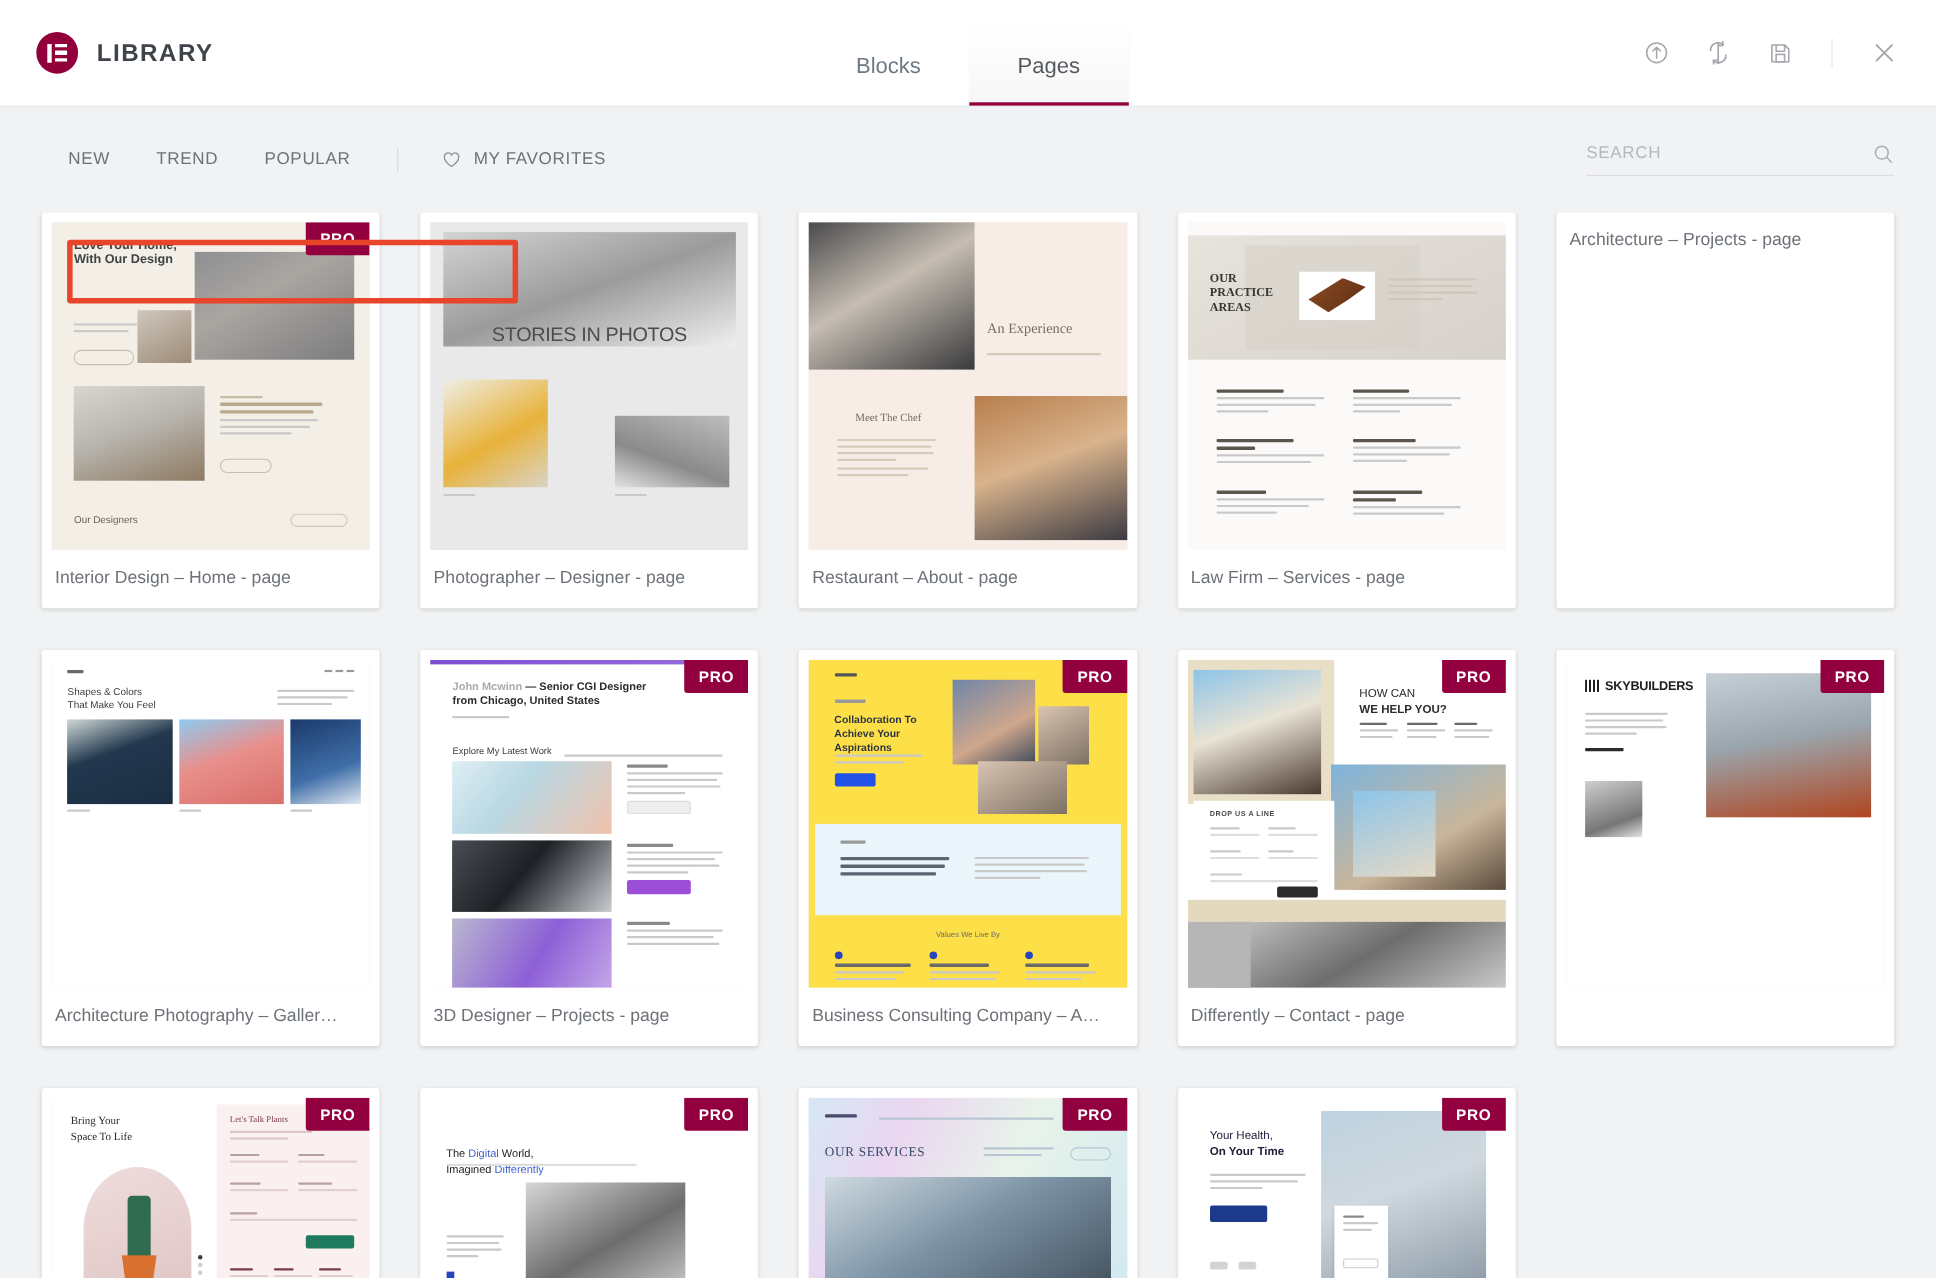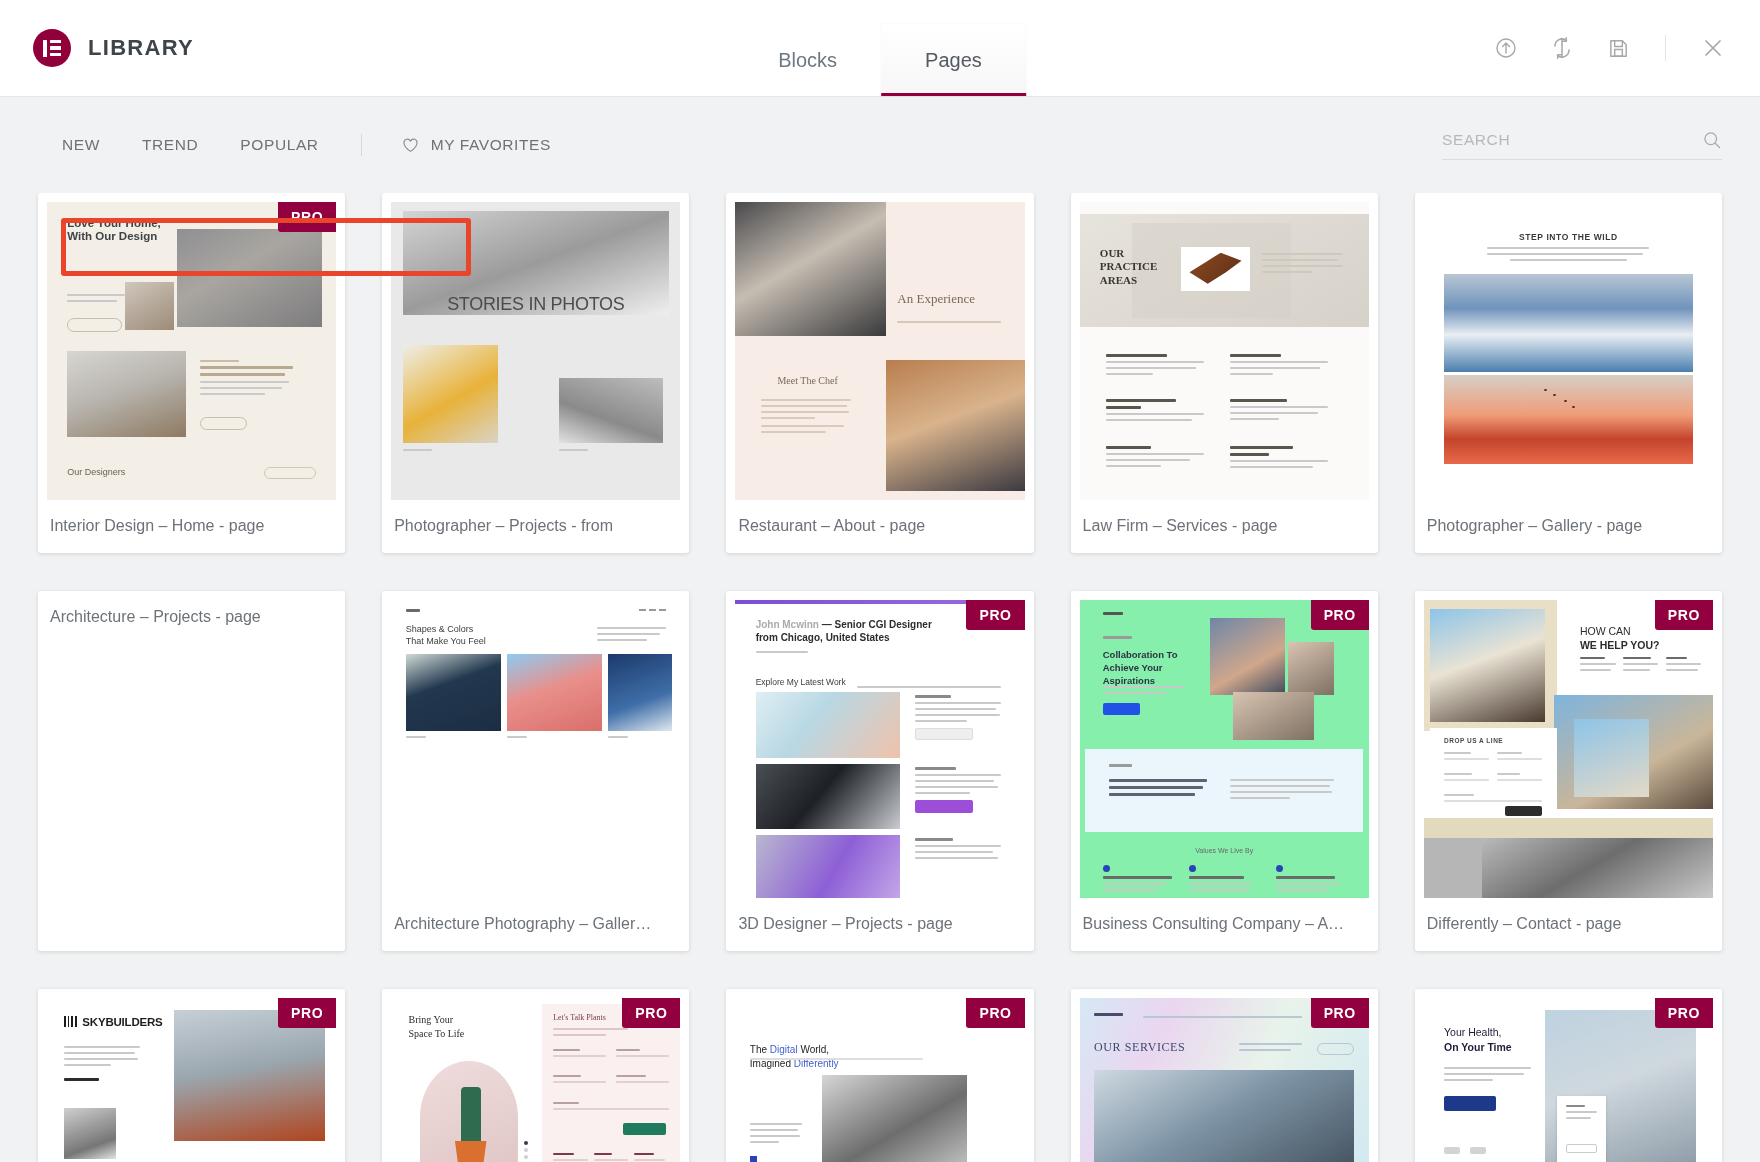--- a/index.html
+++ b/index.html
@@ -174,21 +174,21 @@
   .c4 { background: #fbfaf8; }
   
   .c5 { background: #ffffff; }
   
   .c6 { background: #f4f3f0; }
   
   .c7 { background: #ffffff; }
   
   .c8 { background: #ffffff; }
   
-  .c9 { background: #86efac; }
+  .c9 { background: #fde047; }
   
   .c10 { background: #ffffff; }
   
   .c11 { background: #ffffff; }
   
   .c12 { background: #ffffff; }
   
   .c13 { background: #ffffff; }
   
   .c14 { background: #ffffff; }
@@ -348,21 +348,21 @@
         <div class="thumb">
           <div class="thumb-inner c2">
             <div class="ph gr-bw1" style="left:4%;top:3%;width:92%;height:35%;"></div>
             <div class="t-head" style="left:4%;top:31%;width:92%;text-align:center;font-size:18px;font-weight:normal;color:#4c4c4c;letter-spacing:-.3px;">STORIES IN PHOTOS</div>
             <div class="ph gr-lemon" style="left:4%;top:48%;width:33%;height:33%;"></div>
             <div class="ph gr-bw2" style="left:58%;top:59%;width:36%;height:22%;"></div>
             <span class="ln" style="position:absolute;left:4%;top:83%;width:10%;"></span>
             <span class="ln" style="position:absolute;left:58%;top:83%;width:10%;"></span>
           </div>
         </div>
-        <div class="card-title">Photographer – Projects - from</div>
+        <div class="card-title">Photographer – Designer - page</div>
       </div>
 
       <div class="card">
         <div class="thumb">
           <div class="thumb-inner c3">
             <div class="ph gr-food" style="left:0;top:0;width:52%;height:45%;"></div>
             <div class="t-head" style="left:56%;top:30%;font-size:13px;font-weight:normal;color:#7c6a58;font-family:'Liberation Serif',serif;">An Experience</div>
             <span class="ln" style="position:absolute;left:56%;top:40%;width:36%;background:#d6c8b8"></span>
             <div class="t-head" style="left:9%;top:58%;font-size:10px;font-weight:normal;color:#7c6a58;font-family:'Liberation Serif',serif;margin-left:16px;">Meet The Chef</div>
             <div style="position:absolute;left:9%;top:66%;width:31%;">
@@ -427,41 +427,20 @@
               <span class="ln" style="width:64%;height:3px;background:#5b564d"></span>
                 <span class="ln" style="width:40%;height:3px;background:#5b564d"></span>
               <span class="ln" style="width:100%;margin-top:4px"></span>
                 <span class="ln" style="width:84%"></span>
             </div>
           </div>
         </div>
         <div class="card-title">Law Firm – Services - page</div>
       </div>
 
-      <div class="card">
-        <div class="thumb">
-          <div class="thumb-inner c5">
-            <div class="t-head" style="left:0;top:10%;width:100%;text-align:center;font-size:8.5px;letter-spacing:.6px;color:#3a3a3a;">STEP INTO THE WILD</div>
-            <div style="position:absolute;left:22%;top:15%;width:56%;">
-              <span class="ln" style="width:100%"></span>
-                <span class="ln" style="width:96%"></span>
-                <span class="ln" style="width:72%;margin-left:14%"></span>
-            </div>
-            <div class="ph gr-mtn" style="left:7%;top:24%;width:86%;height:33%;"></div>
-            <div class="ph gr-sun" style="left:7%;top:58%;width:86%;height:30%;"></div>
-            <div style="position:absolute;left:40%;top:62%;width:16%;height:8%;">
-              <div style="position:absolute;left:10%;top:10%;width:3px;height:2px;background:#4a2a22;border-radius:50%"></div>
-              <div style="position:absolute;left:30%;top:30%;width:3px;height:2px;background:#4a2a22;border-radius:50%"></div>
-              <div style="position:absolute;left:52%;top:55%;width:3px;height:2px;background:#4a2a22;border-radius:50%"></div>
-              <div style="position:absolute;left:70%;top:80%;width:3px;height:2px;background:#4a2a22;border-radius:50%"></div>
-            </div>
-          </div>
-        </div>
-        <div class="card-title">Photographer – Gallery - page</div>
-      </div>
 
       <div class="card">
         <div class="card-title">Architecture – Projects - page</div>
       </div>
 
       <div class="card">
         <div class="thumb">
           <div class="thumb-inner c7">
             <span class="ln" style="position:absolute;left:5%;top:3%;width:5%;height:3px;background:#6a6a6a"></span>
             <div style="position:absolute;right:5%;top:3%;display:flex;gap:3px;">

